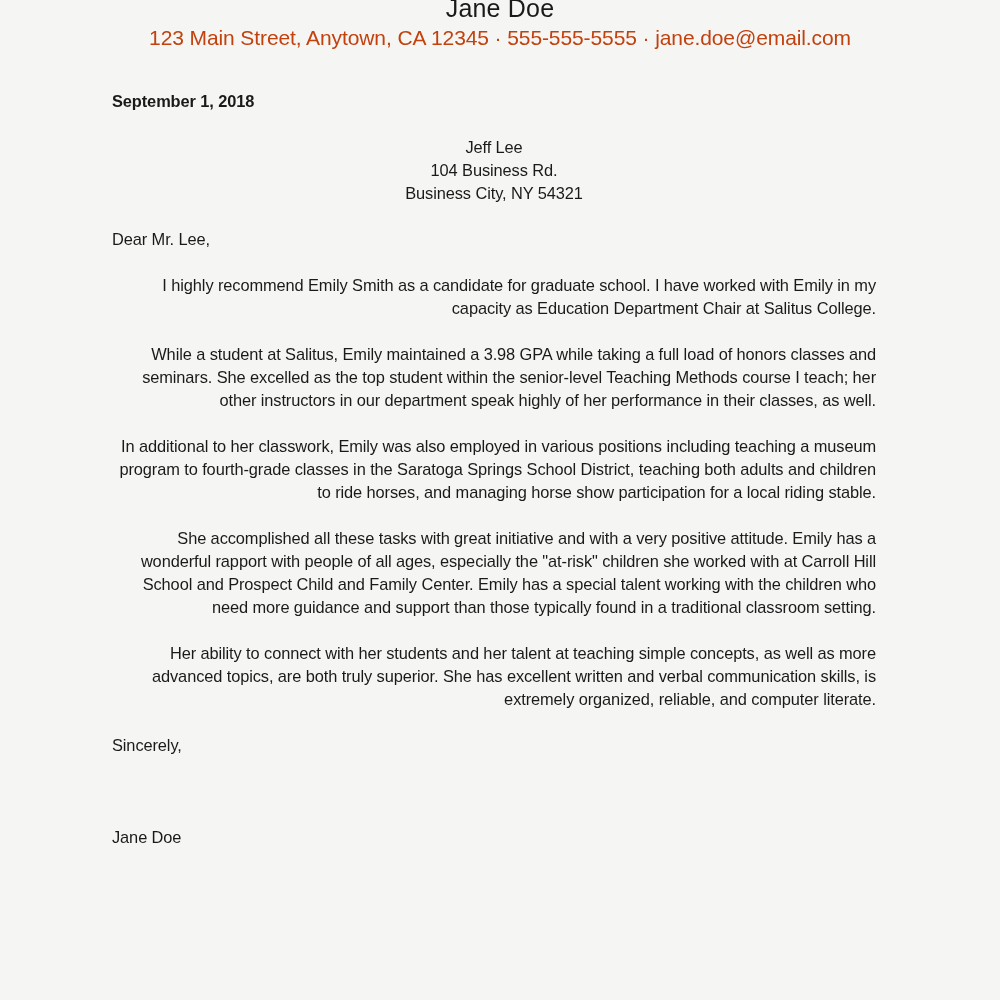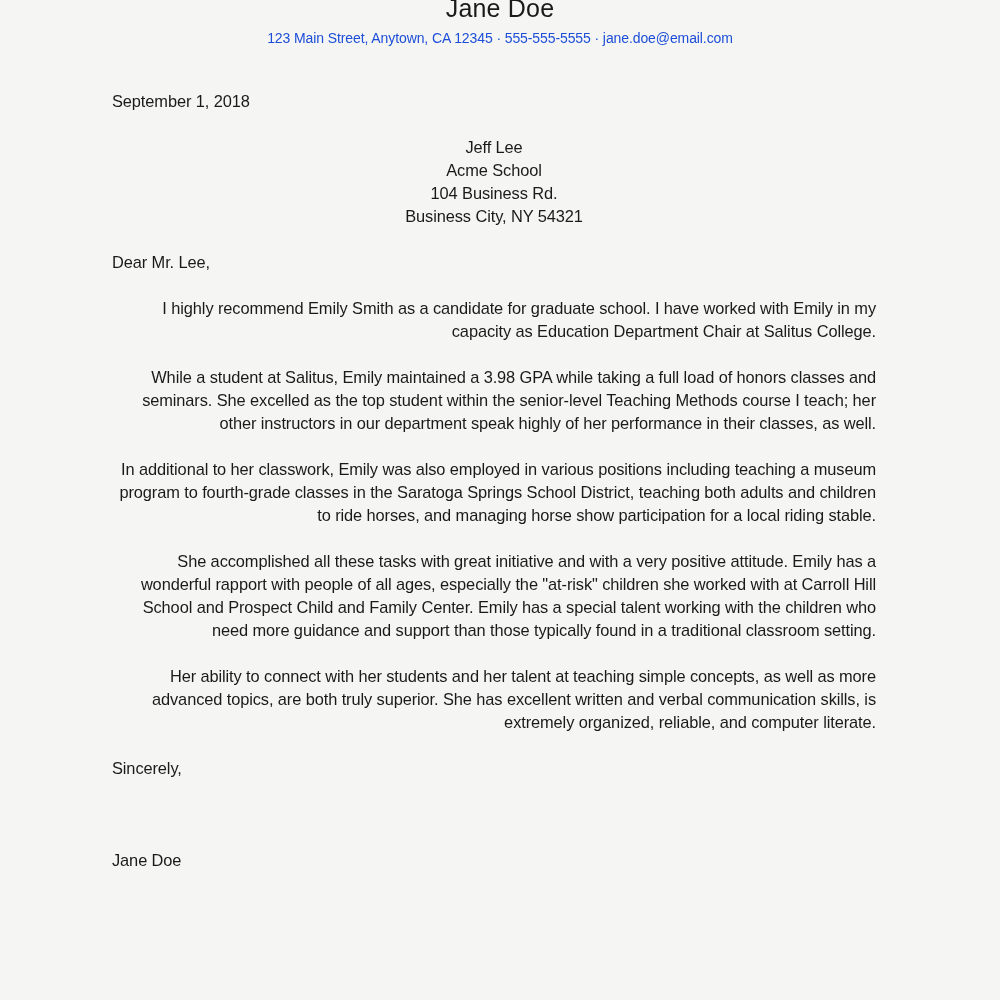--- a/index.html
+++ b/index.html
@@ -34,42 +34,43 @@
   }
   .letterhead-name {
     font-size: 25px;
     font-weight: 400;
     letter-spacing: 0.2px;
     color: #1a1a1a;
     line-height: 28px;
     margin: 0;
   }
   .letterhead-contact {
-    font-size: 14px;
+    font-size: 21px;
     font-weight: 400;
-    color: #1d4ed8;
+    color: #c2410c;
     line-height: 20px;
     margin: 6px 0 0 0;
     letter-spacing: -0.1px;
   }
 
   
   .letter-body {
     position: absolute;
     left: 112px;
     top: 82px;
     width: 764px;
     font-size: 16.4px;
     line-height: 23px;
     letter-spacing: -0.1px;
     color: #1a1a1a;
   }
 
   .date-line {
     margin: 0 0 23px 0;
+    font-weight: bold;
   }
 
   .address-block {
     margin: 0 0 23px 0;
     text-align: center;
   }
   .address-line {
     display: block;
   }
 
@@ -103,21 +104,20 @@
     <div class="letterhead-name">Jane Doe</div>
     <div class="letterhead-contact">123 Main Street, Anytown, CA 12345 · 555-555-5555 · jane.doe@email.com</div>
   </div>
 
   <div class="letter-body">
 
     <div class="date-line">September 1, 2018</div>
 
     <div class="address-block">
       <span class="address-line">Jeff Lee</span>
-      <span class="address-line">Acme School</span>
       <span class="address-line">104 Business Rd.</span>
       <span class="address-line">Business City, NY 54321</span>
     </div>
 
     <div class="salutation">Dear Mr. Lee,</div>
 
     <p class="para">I highly recommend Emily Smith as a candidate for graduate school. I have worked with Emily in my capacity as Education Department Chair at Salitus College.</p>
 
     <p class="para">While a student at Salitus, Emily maintained a 3.98 GPA while taking a full load of honors classes and seminars. She excelled as the top student within the senior-level Teaching Methods course I teach; her other instructors in our department speak highly of her performance in their classes, as well.</p>
 

